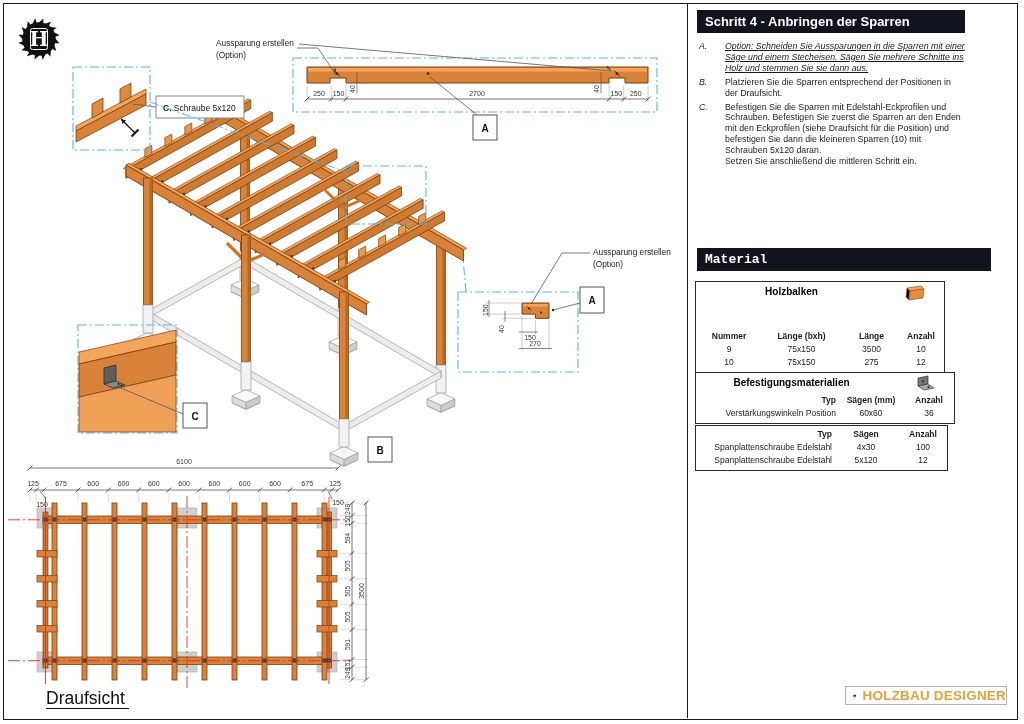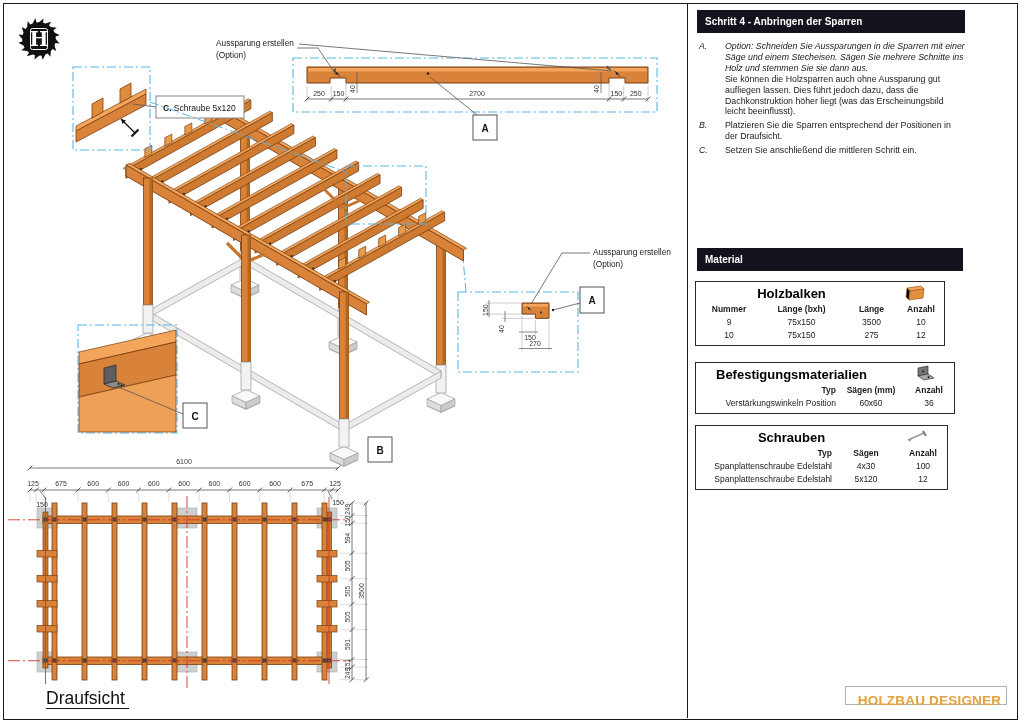--- a/index.html
+++ b/index.html
@@ -1,41 +1,41 @@
 <!DOCTYPE html>
 <html><head>
 <meta charset="utf-8">
 <style>
   html,body{margin:0;padding:0;background:#e8e8e8;}
   .page{position:relative;width:1024px;height:724px;background:#ffffff;font-family:"Liberation Sans",sans-serif;overflow:hidden;margin:0 auto;}
   .page-border{position:absolute;left:3px;top:3px;width:1013px;height:715px;border:1.2px solid #1a1a1a;pointer-events:none;}
   .divider{position:absolute;left:687px;top:3px;width:1px;height:715px;background:#1a1a1a;}
-  .bar{position:absolute;background:#13131e;color:#fff;font-weight:bold;font-size:10px;line-height:23px;padding-left:8px;box-sizing:border-box;height:23px;}
+  .bar{position:absolute;background:#13131e;color:#fff;font-weight:bold;font-size:13px;line-height:23px;padding-left:8px;box-sizing:border-box;height:23px;}
   #step-bar{left:697px;top:10px;width:268px;}
-  #material-bar{left:697px;top:248px;width:266px;}
+  #material-bar{left:697px;top:248px;width:294px;font-family:Liberation Mono, monospace;}
   .instr{position:absolute;left:699px;top:41px;width:266px;font-size:8.8px;color:#1a1a1a;line-height:1.24;}
   .instr .item{display:flex;margin-bottom:3px;}
   .instr .lbl{width:26px;flex:none;font-style:italic;}
   .instr .txt{flex:1;}
-  .instr .p.italic{font-style:italic;}
+  .instr .p.italic{font-style:italic;text-decoration:underline;}
   .mtable{position:absolute;border:1.6px solid #2a2a2a;background:#fff;box-sizing:border-box;padding:2px 3px 3px 3px;}
   .mtable .ttl{position:relative;height:19px;}
-  .mtable .ttl .t{position:absolute;left:0;width:185px;text-align:center;font-weight:bold;font-size:13px;top:2px;}
+  .mtable .ttl .t{position:absolute;left:0;width:185px;text-align:center;font-weight:bold;font-size:10px;top:2px;}
   .mtable .ttl svg{position:absolute;right:14px;top:0;}
   .grid{display:grid;font-size:8.5px;color:#1a1a1a;}
   .grid .h{font-weight:bold;}
   .grid span{text-align:center;line-height:13px;height:13px;overflow:hidden;}
   .grid span.l{text-align:right;padding-left:2px;}
   #table-holzbalken{left:695px;top:281px;width:250px;}
-  #table-holzbalken .grid{grid-template-columns:60px 85px 55px 44px;}
-  #table-befestigung{left:695px;top:362px;width:260px;}
+  #table-holzbalken .grid{grid-template-columns:60px 85px 55px 44px;margin-top:27px;}
+  #table-befestigung{left:695px;top:372px;width:260px;}
   #table-befestigung .grid{grid-template-columns:137px 70px 46px;}
   #table-schrauben{left:695px;top:425px;width:253px;}
   #table-schrauben .grid{grid-template-columns:133px 68px 46px;}
-  #brand-box{position:absolute;left:845px;top:686px;width:162px;height:19px;border:1px solid #b0b0b0;display:flex;align-items:center;gap:6px;padding-left:7px;box-sizing:border-box;background:#fff;flex-direction:column;}
+  #brand-box{position:absolute;left:845px;top:686px;width:162px;height:19px;border:1px solid #b0b0b0;display:flex;align-items:center;gap:6px;padding-left:7px;box-sizing:border-box;background:#fff;}
   #brand-text{font-weight:800;font-size:13.5px;color:#e5a03c;letter-spacing:.2px;white-space:nowrap;}
   #logo-top{position:absolute;left:16px;top:16px;}
   svg text{font-family:"Liberation Sans",sans-serif;}
   .dimtxt{font-size:7px;fill:#333;}
   .dimtxt2{font-size:6.5px;fill:#333;}
   .callout{font-size:8.3px;fill:#1a1a1a;}
   .reftxt{font-size:10px;font-weight:bold;fill:#111;}
   .saw-h{fill:#fff;font-family:"DejaVu Serif",serif;font-weight:bold;}
 </style>
 </head>
@@ -435,32 +435,32 @@
 
   <div id="step-bar" class="bar">
     <span>Schritt 4 - Anbringen der Sparren</span>
   </div>
 
   <div class="instr">
     <div class="item">
       <span class="lbl">A.</span>
       <div class="txt">
         <div class="p italic">Option: Schneiden Sie Aussparungen in die Sparren mit einer Säge und einem Stecheisen. Sägen Sie mehrere Schnitte ins Holz und stemmen Sie sie dann aus.</div>
-        <div class="p">Sie können die Holzsparren auch ohne Aussparung gut aufliegen lassen. Dies führt jedoch dazu, dass die Dachkonstruktion höher liegt (was das Erscheinungsbild leicht beeinflusst).</div>
       </div>
     </div>
     <div class="item">
       <span class="lbl">B.</span>
       <div class="txt">
         <div class="p">Platzieren Sie die Sparren entsprechend der Positionen in der Draufsicht.</div>
       </div>
     </div>
     <div class="item">
       <span class="lbl">C.</span>
       <div class="txt">
+        <div class="p">Befestigen Sie die Sparren mit Edelstahl-Eckprofilen und Schrauben. Befestigen Sie zuerst die Sparren an den Enden mit den Eckprofilen (siehe Draufsicht für die Position) und befestigen Sie dann die kleineren Sparren (10) mit Schrauben 5x120 daran.</div>
         <div class="p">Setzen Sie anschließend die mittleren Schritt ein.</div>
       </div>
     </div>
   </div>
 
   <div id="material-bar" class="bar">
     <span>Material</span>
   </div>
 
   <div id="table-holzbalken" class="mtable">
@@ -502,28 +502,20 @@
       <span class="h l">Typ</span>
       <span class="h">Sägen (mm)</span>
       <span class="h">Anzahl</span>
       <span class="l">Verstärkungswinkeln Position</span>
       <span>60x60</span>
       <span>36</span>
     </div>
   </div>
 
   <div id="table-schrauben" class="mtable">
-    <div class="ttl">
-      <span class="t">Schrauben</span>
-      <svg width="26" height="16" viewBox="0 0 26 16">
-        <line x1="4" y1="12" x2="20" y2="5" stroke="#999" stroke-width="1.6"></line>
-        <line x1="19" y1="3" x2="22" y2="8" stroke="#777" stroke-width="2"></line>
-        <polygon points="4,12 8,10.6 6.2,13.6" fill="#999"></polygon>
-      </svg>
-    </div>
     <div class="grid">
       <span class="h l">Typ</span>
       <span class="h">Sägen</span>
       <span class="h">Anzahl</span>
       <span class="l">Spanplattenschraube Edelstahl</span>
       <span>4x30</span>
       <span>100</span>
       <span class="l">Spanplattenschraube Edelstahl</span>
       <span>5x120</span>
       <span>12</span>

